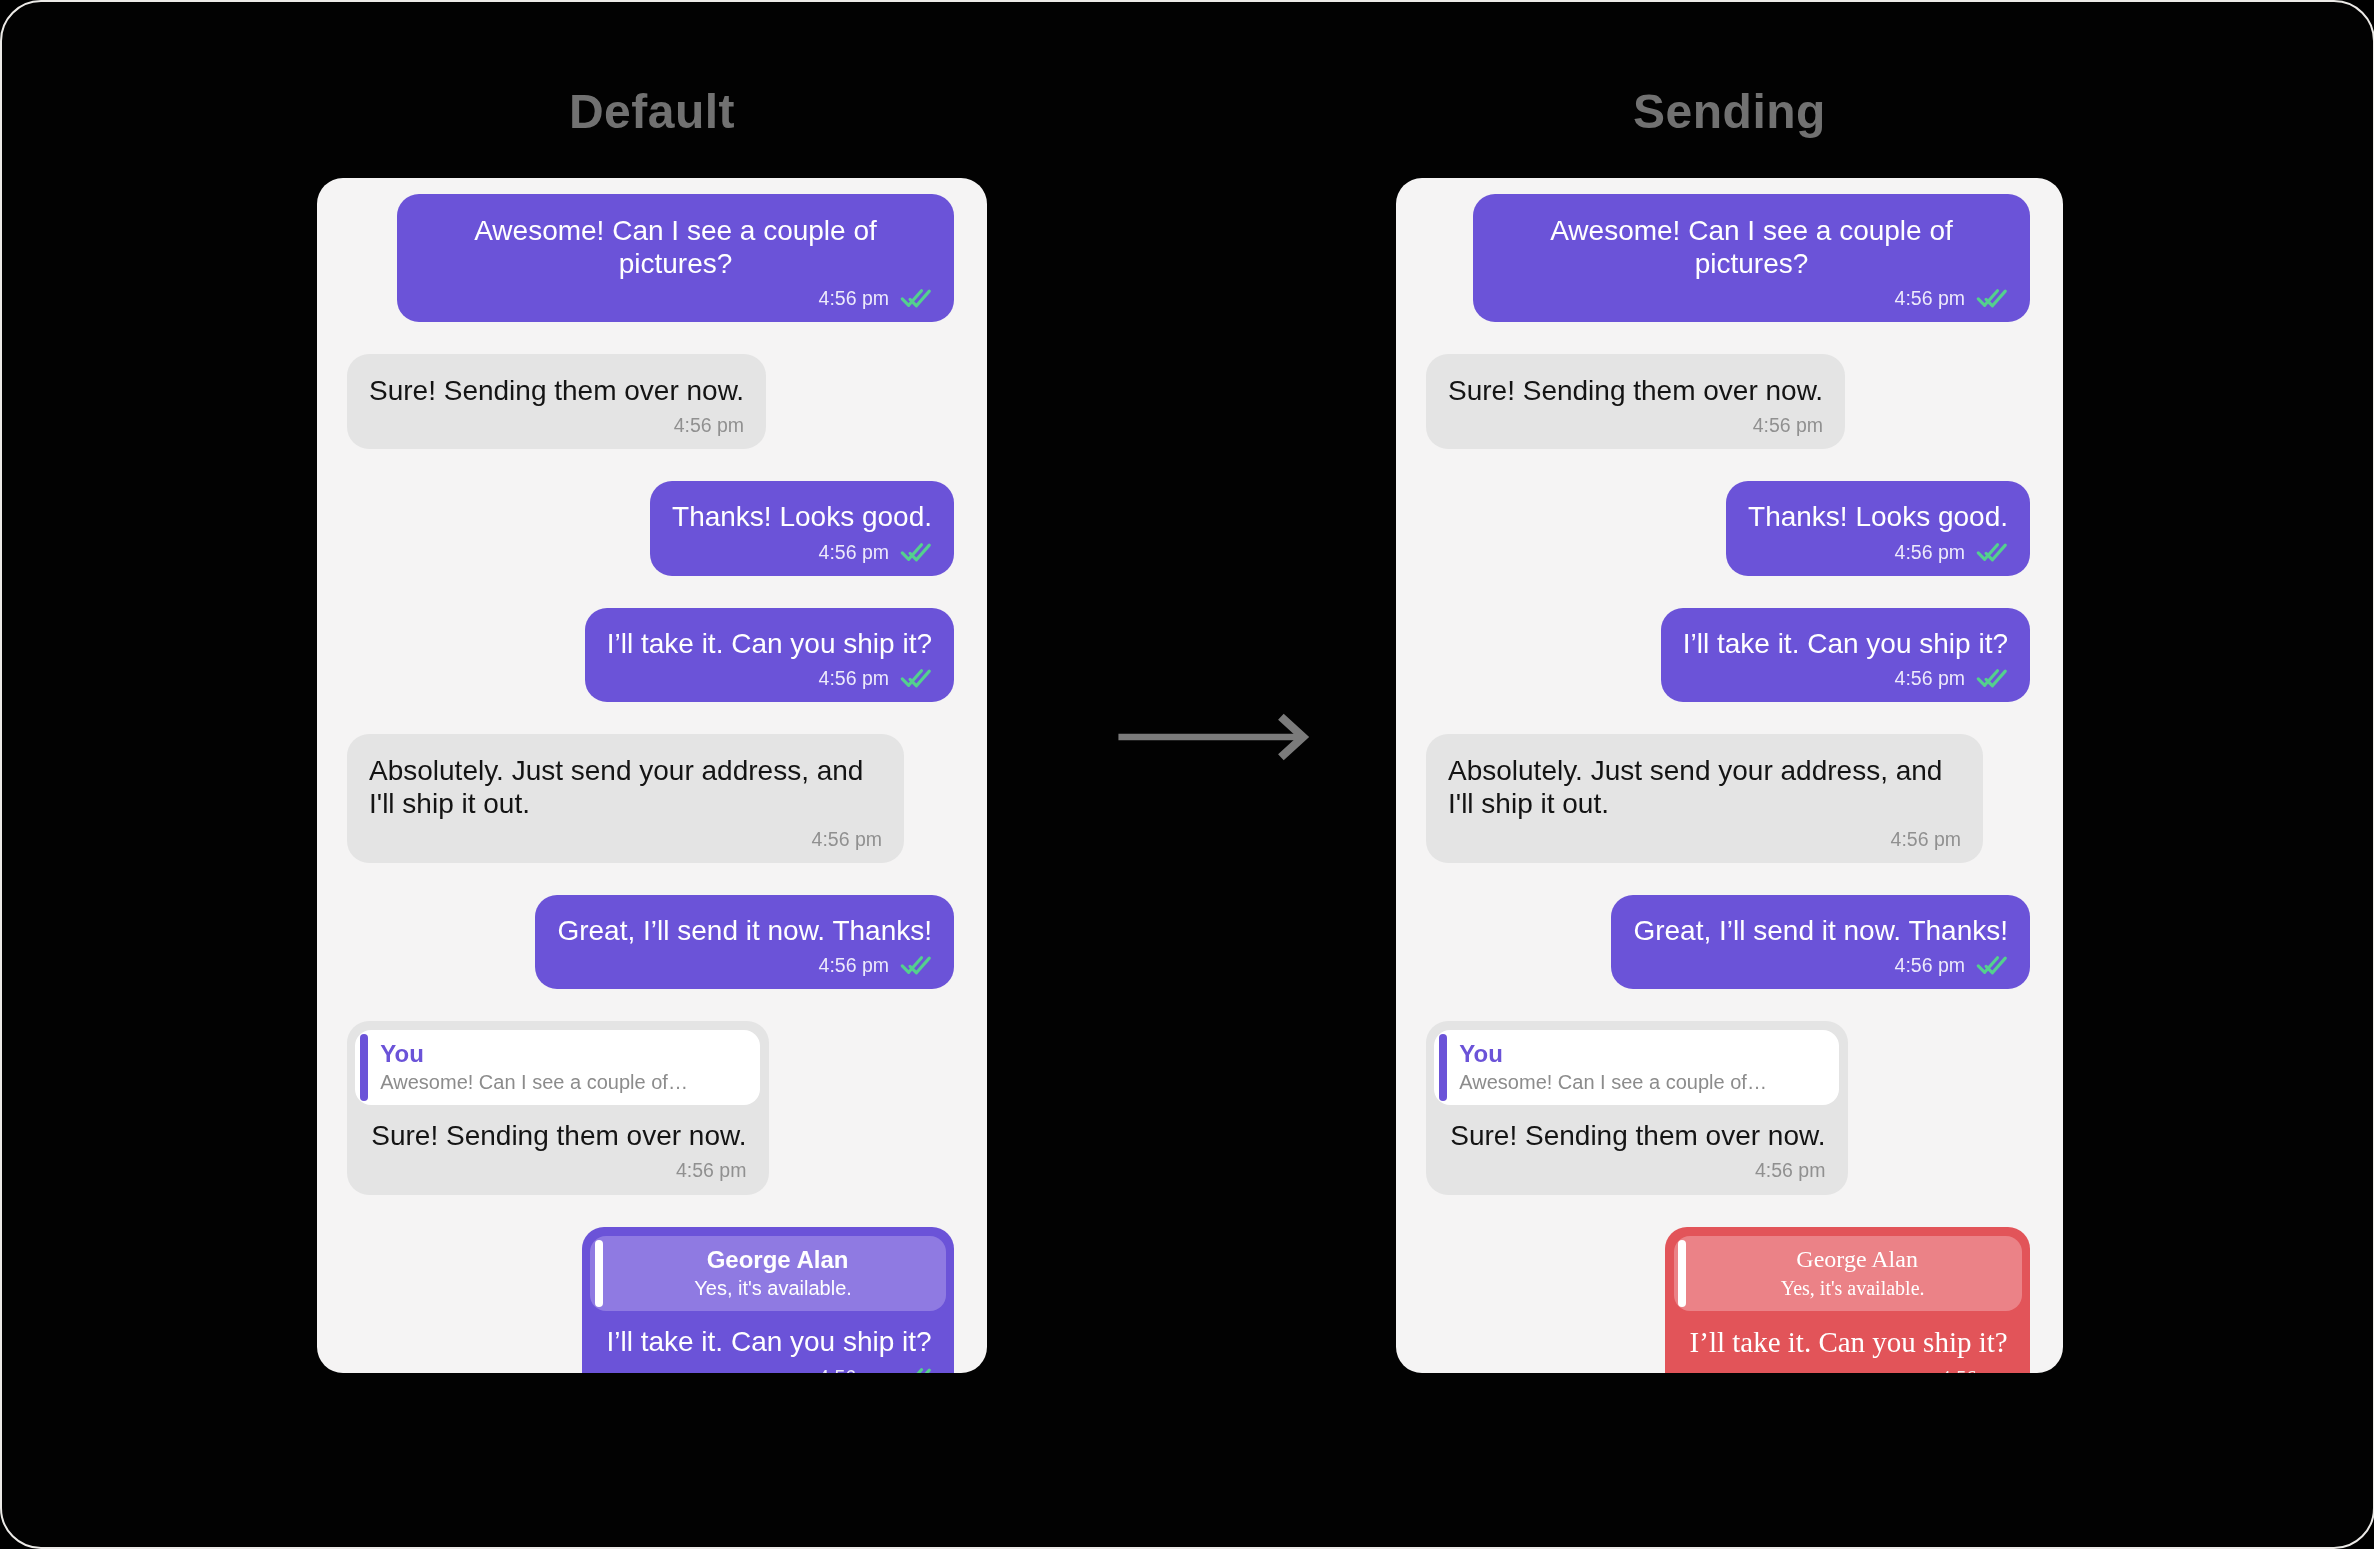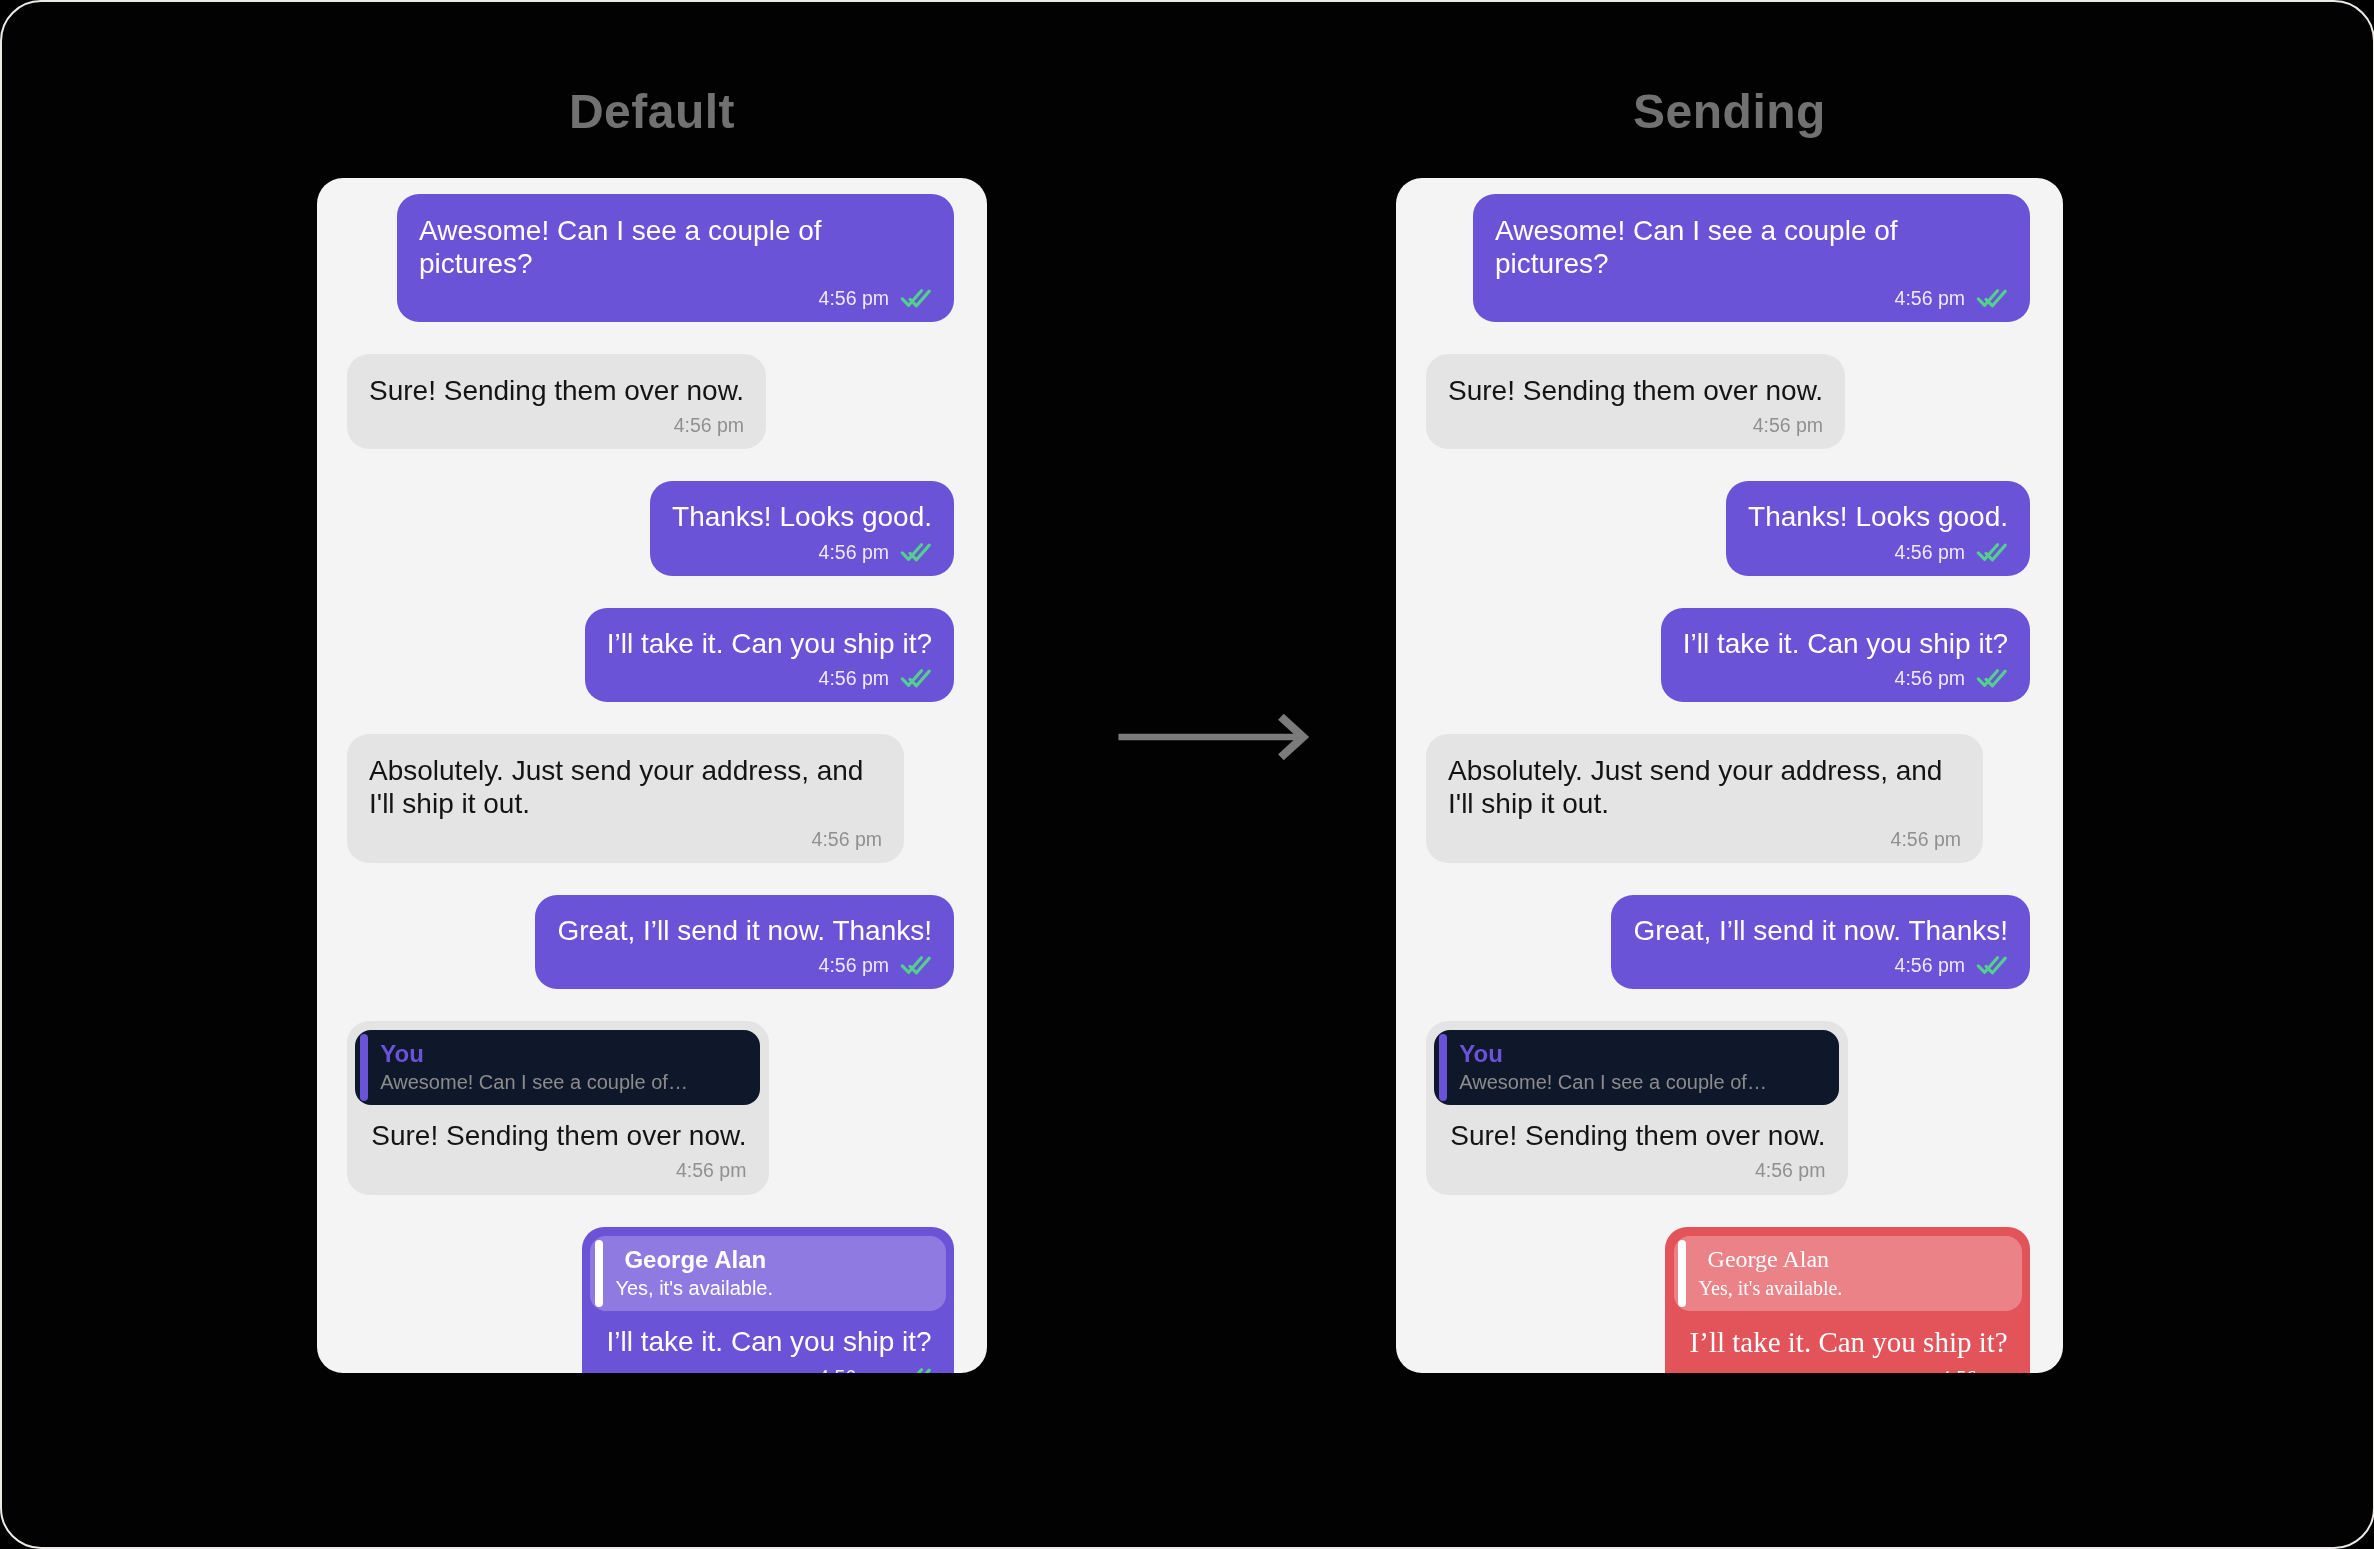--- a/index.html
+++ b/index.html
@@ -22,21 +22,21 @@
     position:absolute; top:176px; height:1195px; box-sizing:border-box;
     background:#F5F4F4; border-radius:26px;
     padding:16px 33px 16.7px 30px; overflow:hidden;
   }
   .chat-panel.left  { left:315px;  width:670px; }
   .chat-panel.right { left:1394px; width:667px; }
 
   .msg-list { display:flex; flex-direction:column; gap:32px; }
   .row { display:flex; }
   .row.in  { justify-content:flex-start; }
-  .row.out { justify-content:flex-end; }
+  .row.out { justify-content:flex-end;text-align:center; }
 
   .bubble {
     position:relative; box-sizing:border-box;
     max-width:557px; border-radius:22px;
     padding:19.5px 22px 11px 22px;
     font-size:28px; line-height:1.2;
   }
   .bubble.in  { background:#E4E4E4; color:#141414; }
   .bubble.out { background:#6B53D8; color:#FFFFFF; }
 
@@ -52,21 +52,21 @@
   
   .bubble.reply { padding:8.3px 8.3px 12px 8.3px; }
   .quote {
     position:relative; border-radius:16px;
     padding:8.3px 15px 10.2px 25px; overflow:hidden;
   }
   .quote::before {
     content:""; position:absolute; left:4.6px; top:4.6px; bottom:4.6px;
     width:8.3px; border-radius:4.6px;
   }
-  .bubble.in  .quote { background:#0f172a; }
+  .bubble.in  .quote { background:#ffffff; }
   .bubble.in  .quote::before { background:#6B53D8; }
   .bubble.out .quote { background:#8F7AE2; }
   .bubble.out .quote::before { background:#FFFFFF; }
   .q-author { font-size:24px; line-height:1.3; }
   .q-text   { font-size:20px; line-height:1.3; white-space:nowrap; }
   .bubble.in  .q-author { color:#6B53D8; font-weight:600; }
   .bubble.in  .q-text   { color:#8C8C8C; }
   .bubble.out .q-author { color:#FFFFFF; font-weight:700;margin-left:9px; }
   .bubble.out .q-text   { color:#FFFFFF; }
   .bubble.reply .msg-body { margin-top:14px; padding:0 14px 0 16px; }

